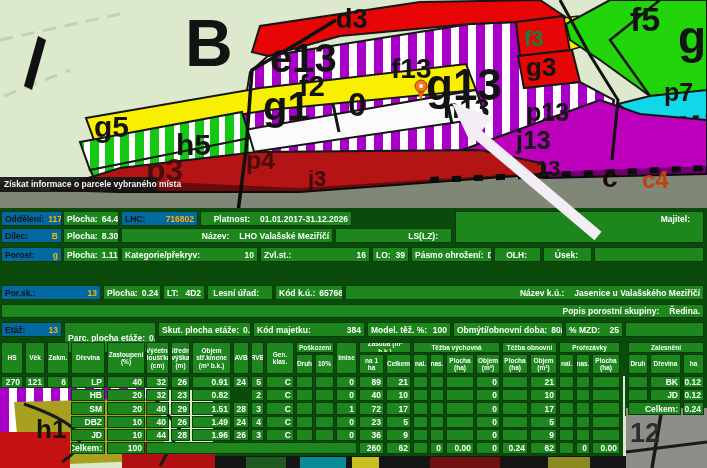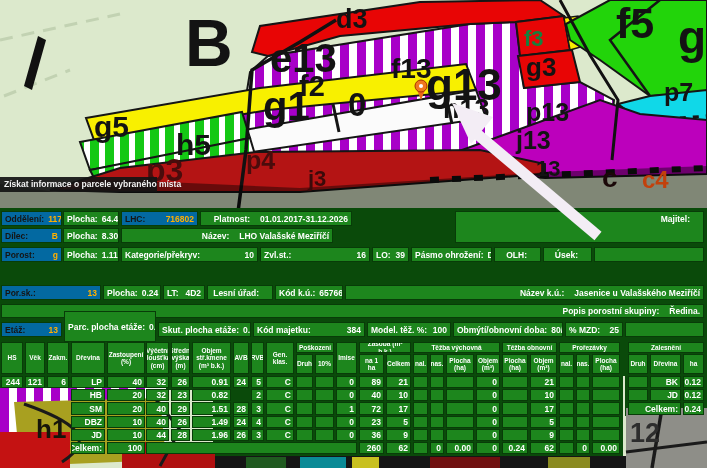--- a/index.html
+++ b/index.html
@@ -119,21 +119,21 @@
       <span style="left: 336px; top: 6px; font-size: 27px;">d3</span>
       <span style="left: 270px; top: 38px; font-size: 40px;">e13</span>
       <span style="left: 391px; top: 55px; font-size: 28px;">f13</span>
       <span style="left: 299px; top: 72px; font-size: 29px;">f2</span>
       <span style="left: 426px; top: 63px; font-size: 44px;">g13</span>
       <span style="left: 263px; top: 86px; font-size: 40px;">g1</span>
       <span style="left: 348px; top: 88px; font-size: 33px;">0</span>
       <span style="left: 443px; top: 96px; font-size: 27px;">h13</span>
       <span style="left: 524px; top: 28px; font-size: 22px; color: #15803d;">f3</span>
       <span style="left: 526px; top: 54px; font-size: 26px;">g3</span>
-      <span style="left: 616px; top: 2px; font-size: 43px;">f5</span>
+      <span style="left: 630px; top: 2px; font-size: 34px;">f5</span>
       <span style="left: 678px; top: 14px; font-size: 46px;">g</span>
       <span style="left: 664px; top: 80px; font-size: 25px;">p7</span>
       <span style="left: 94px; top: 112px; font-size: 30px;">g5</span>
       <span style="left: 176px; top: 130px; font-size: 30px;">h5</span>
       <span style="left: 146px; top: 154px; font-size: 32px; color: rgb(74, 12, 12);">p3</span>
       <span style="left: 246px; top: 148px; font-size: 25px; color: rgb(74, 12, 12);">p4</span>
       <span style="left: 308px; top: 168px; font-size: 22px; color: rgb(58, 10, 10);">j3</span>
       <span style="left: 526px; top: 100px; font-size: 25px;">p13</span>
       <span style="left: 516px; top: 128px; font-size: 25px;">j13</span>
       <span style="left: 536px; top: 158px; font-size: 22px;">13</span>
@@ -171,20 +171,24 @@
       <span class="val">B</span>
     </div>
   <div class="cell" style="left:63px;top:228px;width:56px;height:15px">
       <span class="lbl">Plocha:</span>
       <span class="val">8.30</span>
     </div>
   <div class="cell wide" style="left:121px;top:228px;width:212px;height:15px">
       <span class="lbl">Název:</span>
       <span class="val">LHO Valašské Meziříčí</span>
     </div>
+  <div class="cell wide" style="left:335px;top:228px;width:117px;height:15px">
+      <span class="lbl">LS(LZ):</span>
+      <span class="val"></span>
+    </div>
 
   <div class="cell grey" style="left:1px;top:247px;width:61px;height:15px">
       <span class="lbl">Porost:</span>
       <span class="val">g</span>
     </div>
   <div class="cell" style="left:63px;top:247px;width:56px;height:15px">
       <span class="lbl">Plocha:</span>
       <span class="val">1.11</span>
     </div>
   <div class="cell" style="left:121px;top:247px;width:137px;height:15px">
@@ -241,21 +245,21 @@
 
   <div class="cell wide" style="left:1px;top:304px;width:703px;height:14px">
       <span class="lbl">Popis porostní skupiny:</span>
       <span class="val">Ředina.</span>
     </div>
 
   <div class="cell grey" style="left:1px;top:322px;width:61px;height:15px">
       <span class="lbl">Etáž:</span>
       <span class="val">13</span>
     </div>
-  <div class="cell" style="left:64px;top:311px;width:92px;height:31px">
+  <div class="cell" style="left:64px;top:322px;width:92px;height:31px">
       <span class="lbl">Parc. plocha etáže:</span>
       <span class="val">0.24</span>
     </div>
   <div class="cell" style="left:158px;top:322px;width:93px;height:15px">
       <span class="lbl">Skut. plocha etáže:</span>
       <span class="val">0.24</span>
     </div>
   <div class="cell" style="left:253px;top:322px;width:112px;height:15px">
       <span class="lbl">Kód majetku:</span>
       <span class="val">384</span>
@@ -302,21 +306,21 @@
       <div class="hcell" style="left: 446px; top: 354px; width: 28px; height: 20px;">Plocha (ha)</div>
       <div class="hcell" style="left: 476px; top: 354px; width: 24px; height: 20px;">Objem (m³)</div>
       <div class="hcell" style="left: 502px; top: 354px; width: 26px; height: 20px;">Plocha (ha)</div>
       <div class="hcell" style="left: 530px; top: 354px; width: 27px; height: 20px;">Objem (m³)</div>
       <div class="hcell" style="left: 559px; top: 354px; width: 15px; height: 20px;">nal.</div>
       <div class="hcell" style="left: 576px; top: 354px; width: 14px; height: 20px;">nas.</div>
       <div class="hcell" style="left: 592px; top: 354px; width: 28px; height: 20px;">Plocha (ha)</div>
       <div class="hcell" style="left: 628px; top: 354px; width: 20px; height: 20px;">Druh</div>
       <div class="hcell" style="left: 650px; top: 354px; width: 31px; height: 20px;">Dřevina</div>
       <div class="hcell" style="left: 683px; top: 354px; width: 21px; height: 20px;">ha</div>
-      <div class="tcell" style="left: 1px; top: 376px; width: 22px; height: 12.3px;">244</div>
+      <div class="tcell" style="left: 1px; top: 376px; width: 22px; height: 12.3px;">270</div>
       <div class="tcell" style="left: 25px; top: 376px; width: 20px; height: 12.3px;">121</div>
       <div class="tcell" style="left: 47px; top: 376px; width: 22px; height: 12.3px;">6</div>
       <div class="tcell" style="left: 71px; top: 376px; width: 34px; height: 12.3px;">LP</div>
       <div class="tcell" style="left: 107px; top: 376px; width: 38px; height: 12.3px;">40</div>
       <div class="tcell" style="left: 146px; top: 376px; width: 23px; height: 12.3px;">32</div>
       <div class="tcell" style="left: 171px; top: 376px; width: 19px; height: 12.3px;">26</div>
       <div class="tcell" style="left: 192px; top: 376px; width: 39px; height: 12.3px;">0.91</div>
       <div class="tcell" style="left: 233px; top: 376px; width: 16px; height: 12.3px;">24</div>
       <div class="tcell" style="left: 251px; top: 376px; width: 13px; height: 12.3px;">5</div>
       <div class="tcell" style="left: 266px; top: 376px; width: 28px; height: 12.3px;">C</div>

